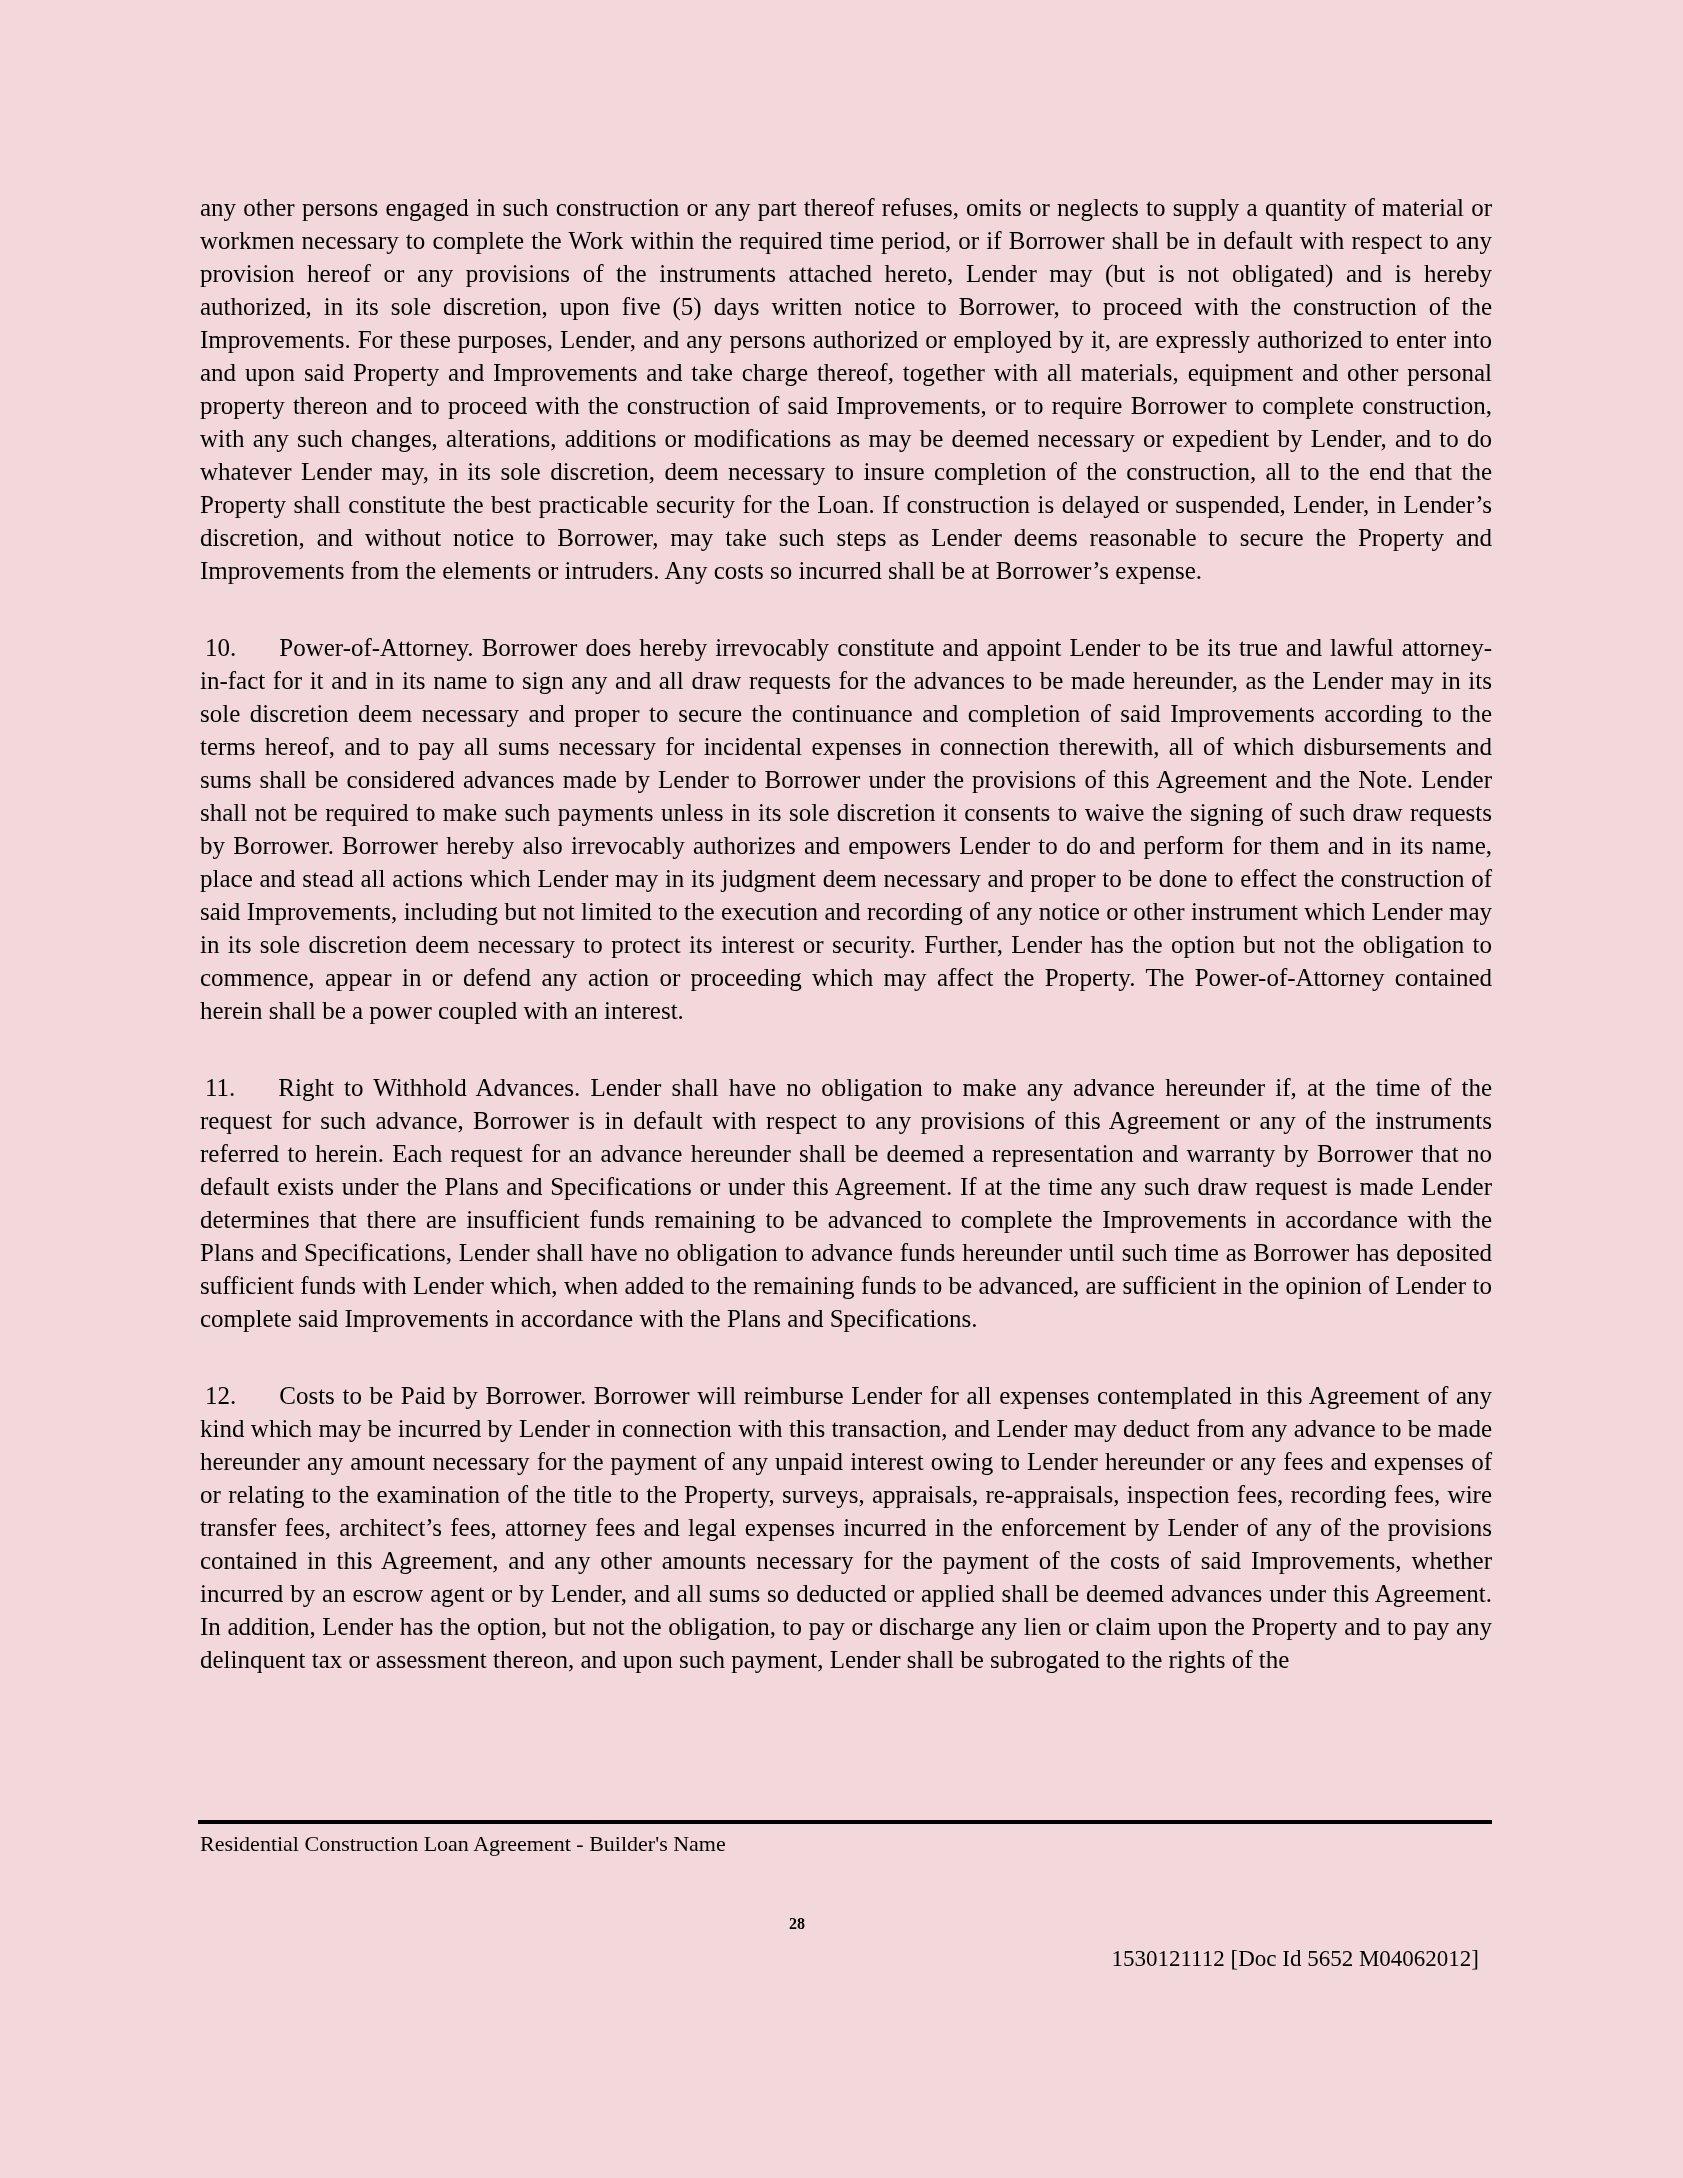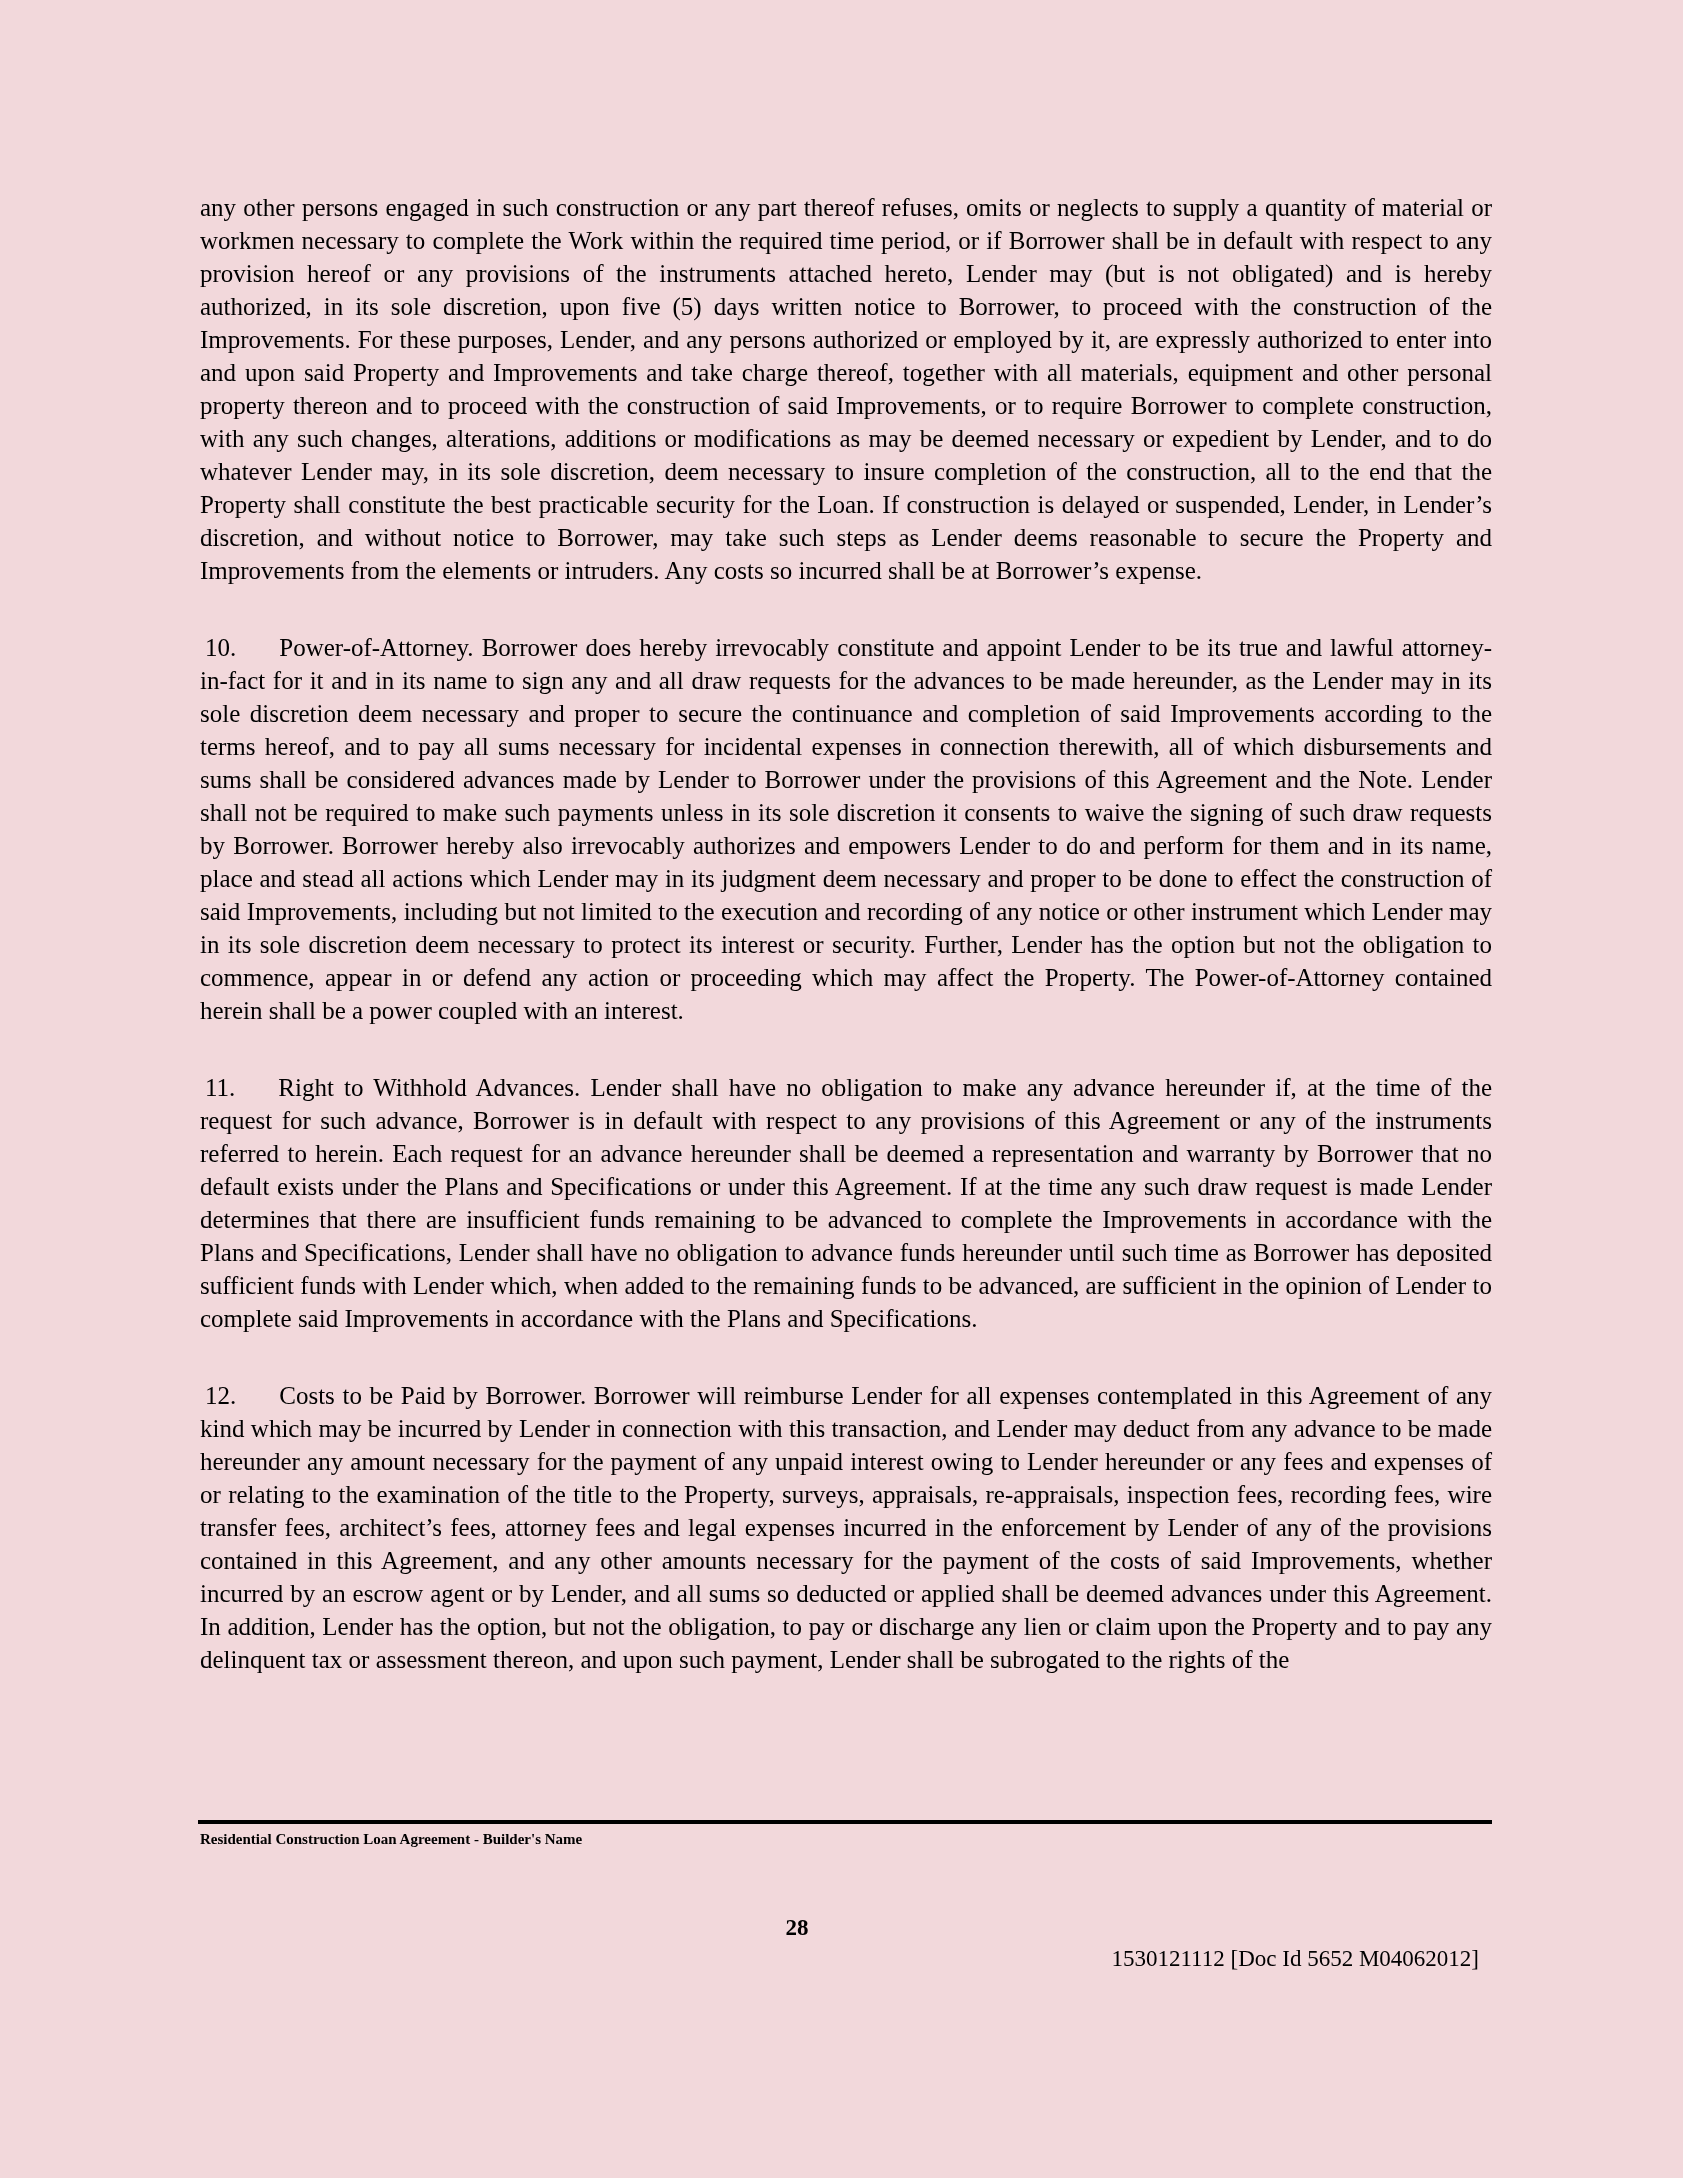--- a/index.html
+++ b/index.html
@@ -43,30 +43,30 @@
     left: 198px;
     top: 1820px;
     width: 1294px;
     height: 4px;
     background: #000000;
   }
   .footer-title {
     position: absolute;
     left: 200px;
     top: 1831px;
-    font-size: 15px;
-    font-weight: bold;
+    font-size: 22px;
+    font-weight: normal;
   }
   .page-number {
     position: absolute;
     left: 0;
     top: 1915px;
     width: 1594px;
     text-align: center;
-    font-size: 23px;
+    font-size: 16px;
     font-weight: bold;
   }
   .doc-id {
     position: absolute;
     right: 204px;
     top: 1946px;
     font-size: 23px;
   }
 </style>
 </head>

